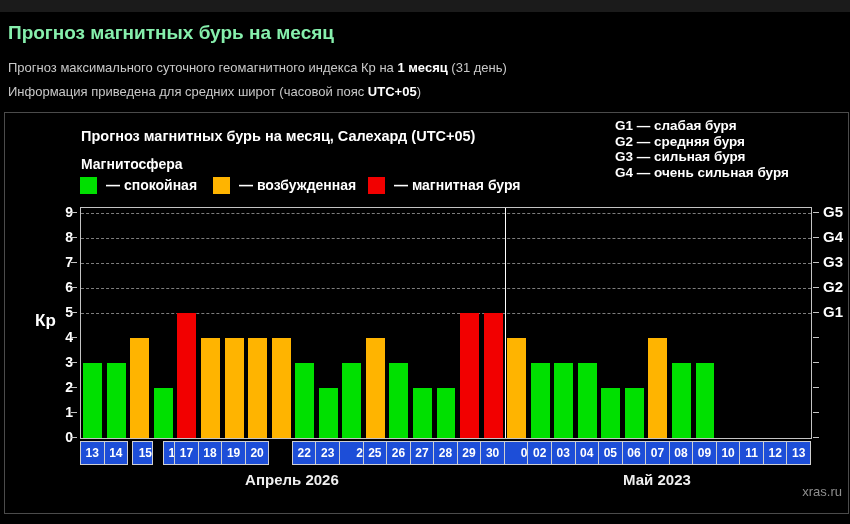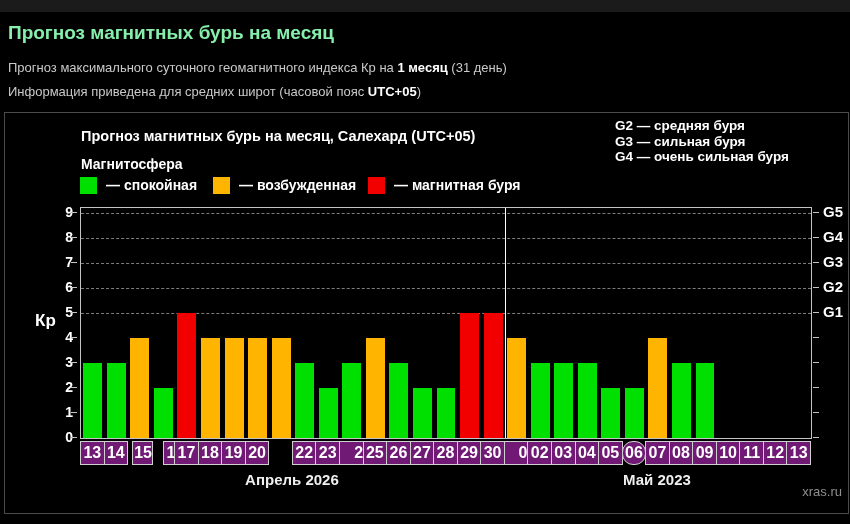--- a/index.html
+++ b/index.html
@@ -30,21 +30,21 @@
   .month-sep{position:absolute;top:0;height:230px;width:1px;background:#ffffff;}
 
   .ytick-label{position:absolute;width:26px;text-align:right;font-size:14px;font-weight:bold;color:#fff;}
   .tick{position:absolute;height:1px;width:6px;background:#c4c4c4;}
   .kp-label{position:absolute;left:30px;top:198px;font-size:17px;font-weight:bold;color:#fff;}
   .g-axis-label{position:absolute;left:818px;font-size:15px;font-weight:bold;color:#fff;}
 
   .dates{position:absolute;left:75px;top:328px;width:732px;height:25px;}
   .datebox{
     position:absolute;top:0;height:24px;box-sizing:border-box;border:1px solid #d0d0d0;
-    color:#fff;font-size:16px;font-weight:bold;text-align:center;line-height:22px;background:#701a75;
+    color:#fff;font-size:12px;font-weight:bold;text-align:center;line-height:22px;background:#1d4ed8;
   }
   .month-label{position:absolute;top:358px;transform:translateX(-50%);font-size:15px;font-weight:bold;color:#efefef;white-space:nowrap;}
   .watermark{position:absolute;right:6px;top:371px;font-size:13px;color:#8f8f8f;}
 </style>
 </head>
 <body>
 
 <div class="top-strip"></div>
 
 <h1 class="page-title">Прогноз магнитных бурь на месяц</h1>
@@ -62,20 +62,21 @@
       <div class="legend-item" style="left: 208px;">
         <div class="legend-swatch" style="background: rgb(255, 180, 0);"></div>
         <div class="">— возбужденная</div>
       </div>
       <div class="legend-item" style="left: 363px;">
         <div class="legend-swatch" style="background: rgb(242, 0, 0);"></div>
         <div class="">— магнитная буря</div>
       </div>
     </div>
   <div class="g-legend" id="gLegend">
+      <div class="">G1 — слабая буря</div>
       <div class="">G2 — средняя буря</div>
       <div class="">G3 — сильная буря</div>
       <div class="">G4 — очень сильная буря</div>
     </div>
 
   <div class="kp-label">Кр</div>
   <div id="yAxis">
       <div class="ytick-label" style="left: 42px; top: 316px;">0</div>
       <div class="tick" style="left: 66px; top: 324px;"></div>
       <div class="ytick-label" style="left: 42px; top: 291px;">1</div>
@@ -168,21 +169,21 @@
       <div class="datebox" style="left: 306.129px; width: 24.5484px;">26</div>
       <div class="datebox" style="left: 329.677px; width: 24.5484px;">27</div>
       <div class="datebox" style="left: 353.226px; width: 24.5484px;">28</div>
       <div class="datebox" style="left: 376.774px; width: 24.5484px;">29</div>
       <div class="datebox" style="left: 400.323px; width: 24.5484px;">30</div>
       <div class="datebox" style="left: 423.871px; width: 47px;">01</div>
       <div class="datebox" style="left: 447.419px; width: 24.5484px;">02</div>
       <div class="datebox" style="left: 470.968px; width: 24.5484px;">03</div>
       <div class="datebox" style="left: 494.516px; width: 24.5484px;">04</div>
       <div class="datebox" style="left: 518.065px; width: 24.5484px;">05</div>
-      <div class="datebox" style="left: 541.613px; width: 24.5484px; border-radius: 11px;">06</div>
+      <div class="datebox" style="left: 541.613px; width: 24.5484px;">06</div>
       <div class="datebox" style="left: 565.161px; width: 24.5484px;">07</div>
       <div class="datebox" style="left: 588.71px; width: 24.5484px;">08</div>
       <div class="datebox" style="left: 612.258px; width: 24.5484px;">09</div>
       <div class="datebox" style="left: 635.806px; width: 24.5484px;">10</div>
       <div class="datebox" style="left: 659.355px; width: 24.5484px;">11</div>
       <div class="datebox" style="left: 682.903px; width: 24.5484px;">12</div>
       <div class="datebox" style="left: 706.452px; width: 24.5484px;">13</div>
     </div>
   <div id="monthLabels">
       <div class="month-label" style="left: 286.935px;">Апрель 2026</div>

